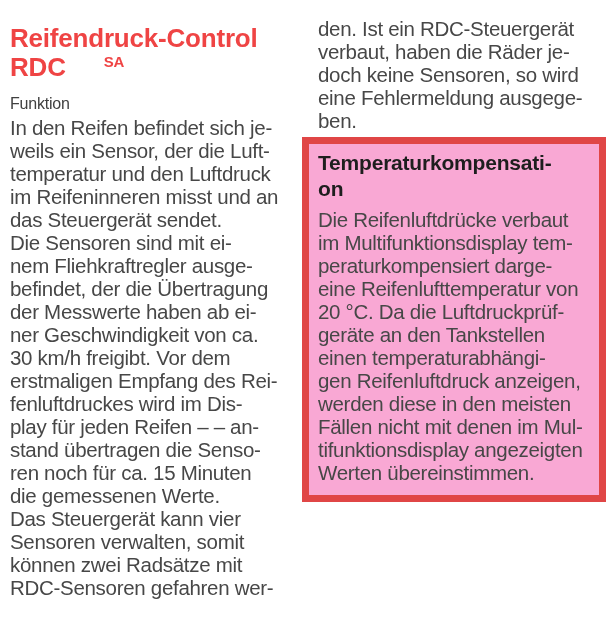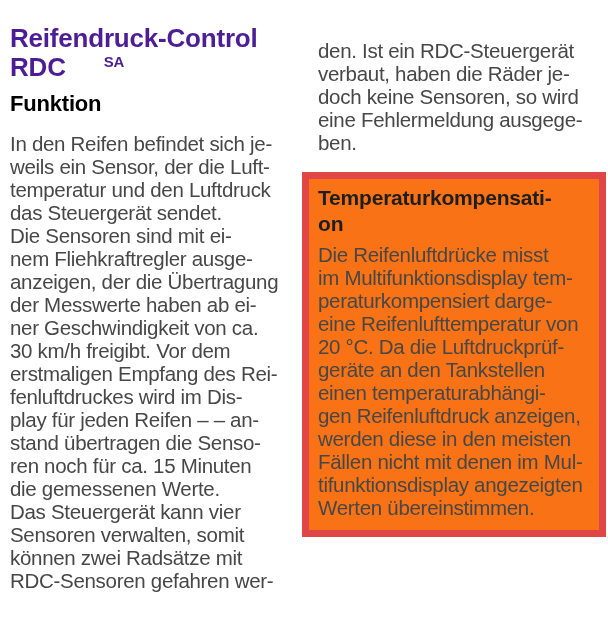--- a/index.html
+++ b/index.html
@@ -17,67 +17,67 @@
   }
   .col-left {
     position: absolute;
     left: 10px;
     top: 24px;
     width: 292px;
   }
   .col-right {
     position: absolute;
     left: 302px;
-    top: 36px;
+    top: 14px;
     width: 260px;
   }
   h1.doc-title {
     margin: 0;
     font-size: 26px;
     line-height: 29px;
     font-weight: bold;
-    color: #4c1d95;
+    color: #ef4444;
     letter-spacing: -0.2px;
   }
   h1.doc-title sup {
     font-size: 15px;
     vertical-align: 9px;
     line-height: 0;
     margin-left: 38px;
   }
   h2.section-heading {
     margin: 9px 0 0 0;
-    font-size: 22px;
+    font-size: 16px;
     line-height: 25px;
-    font-weight: bold;
-    color: #000000;
+    font-weight: normal;
+    color: #404040;
     letter-spacing: -0.2px;
   }
   .body-text {
-    margin-top: 16px;
+    margin-top: 0;
     font-size: 20.5px;
     color: #474747;
     letter-spacing: -0.3px;
   }
   .body-text .ln {
     white-space: nowrap;
     height: 23px;
     line-height: 23px;
   }
   .intro-text {
     margin-top: 3px;
     padding-left: 16px;
   }
   .warning-box {
-    margin-top: 18px;
+    margin-top: 5px;
     border: 7px solid #14532d;
     padding: 6px 4px 11px 9px;
     box-sizing: border-box;
     width: 304px;
-    background: #f97316;
+    background: #f9a8d4;
   }
   .warning-box h3 {
     margin: 0;
     font-size: 21px;
     line-height: 26px;
     font-weight: bold;
     color: #1e1e1e;
     letter-spacing: -0.2px;
   }
   .warning-box h3 .ln {
@@ -97,24 +97,25 @@
   <div class="col-left">
     <h1 class="doc-title">
       <div>Reifendruck-Control</div>
       <div><span>RDC</span><sup>SA</sup></div>
     </h1>
     <h2 class="section-heading">Funktion</h2>
     <div class="body-text">
         <div class="ln">In den Reifen befindet sich je-</div>
         <div class="ln">weils ein Sensor, der die Luft-</div>
         <div class="ln">temperatur und den Luftdruck</div>
+        <div class="ln">im Reifeninneren misst und an</div>
         <div class="ln">das Steuergerät sendet.</div>
         <div class="ln">Die Sensoren sind mit ei-</div>
         <div class="ln">nem Fliehkraftregler ausge-</div>
-        <div class="ln">anzeigen, der die Übertragung</div>
+        <div class="ln">befindet, der die Übertragung</div>
         <div class="ln">der Messwerte haben ab ei-</div>
         <div class="ln">ner Geschwindigkeit von ca.</div>
         <div class="ln">30 km/h freigibt. Vor dem</div>
         <div class="ln">erstmaligen Empfang des Rei-</div>
         <div class="ln">fenluftdruckes wird im Dis-</div>
         <div class="ln">play für jeden Reifen – – an-</div>
         <div class="ln">stand übertragen die Senso-</div>
         <div class="ln">ren noch für ca. 15 Minuten</div>
         <div class="ln">die gemessenen Werte.</div>
         <div class="ln">Das Steuergerät kann vier</div>
@@ -131,21 +132,21 @@
         <div class="ln">doch keine Sensoren, so wird</div>
         <div class="ln">eine Fehlermeldung ausgege-</div>
         <div class="ln">ben.</div>
       </div>
     <div class="warning-box" style="border-color: rgb(224, 70, 70);">
       <h3>
           <div class="ln">Temperaturkompensati-</div>
           <div class="ln">on</div>
         </h3>
       <div class="body-text">
-          <div class="ln">Die Reifenluftdrücke misst</div>
+          <div class="ln">Die Reifenluftdrücke verbaut</div>
           <div class="ln">im Multifunktionsdisplay tem-</div>
           <div class="ln">peraturkompensiert darge-</div>
           <div class="ln">eine Reifenlufttemperatur von</div>
           <div class="ln">20 °C. Da die Luftdruckprüf-</div>
           <div class="ln">geräte an den Tankstellen</div>
           <div class="ln">einen temperaturabhängi-</div>
           <div class="ln">gen Reifenluftdruck anzeigen,</div>
           <div class="ln">werden diese in den meisten</div>
           <div class="ln">Fällen nicht mit denen im Mul-</div>
           <div class="ln">tifunktionsdisplay angezeigten</div>

